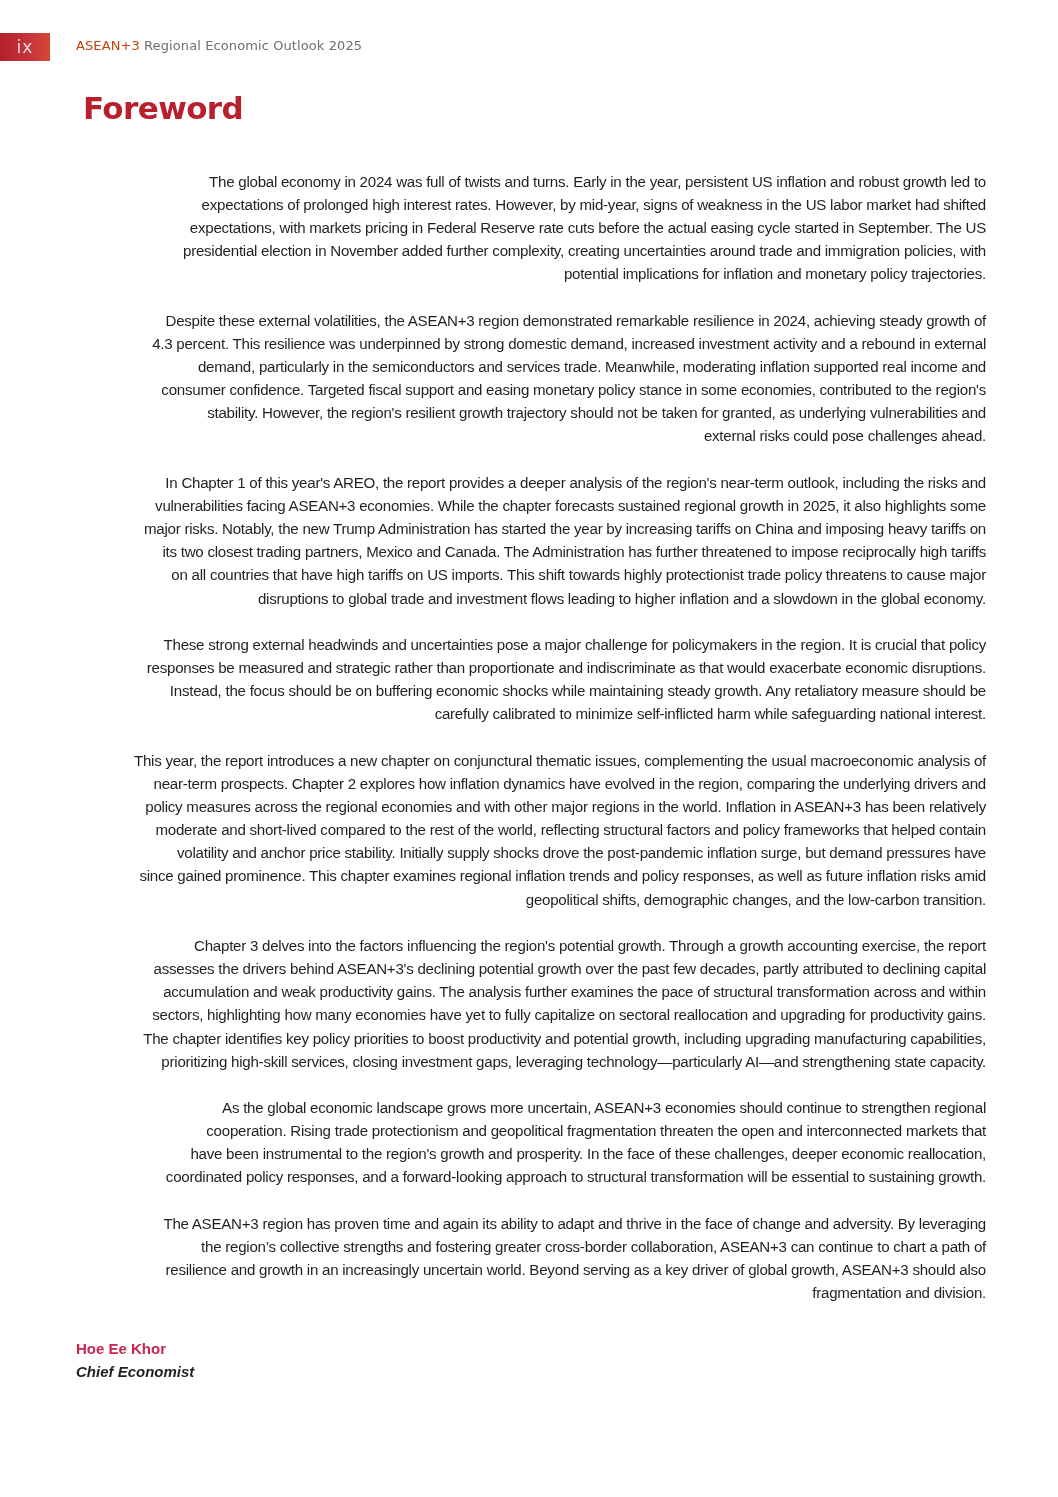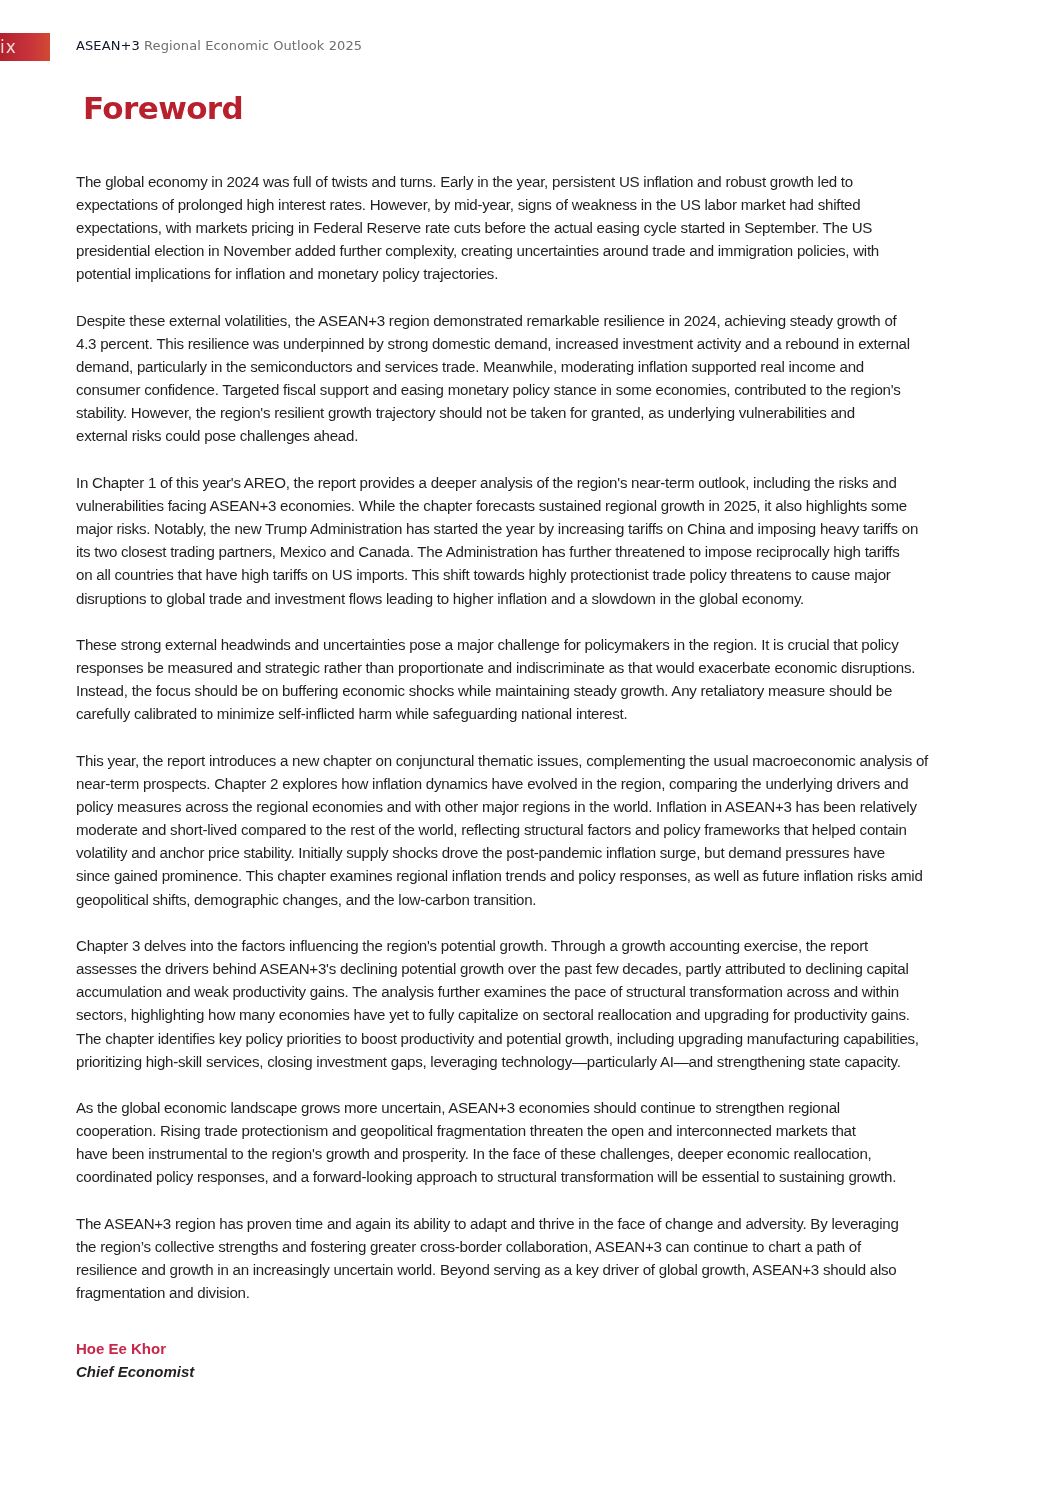--- a/index.html
+++ b/index.html
@@ -1,28 +1,28 @@
 <!DOCTYPE html>
 <html><head>
 <meta charset="utf-8">
 <style>
   html, body { margin: 0; padding: 0; background: #ffffff; }
   body { width: 1058px; height: 1497px; position: relative; overflow: hidden;
          font-family: "Liberation Sans", "DejaVu Sans", sans-serif; color: #231f20; }
   .page-badge { position: absolute; left: 0; top: 33px; width: 50px; height: 28px;
     background: linear-gradient(90deg, #b0222e 0%, #c8333a 60%, #d24a33 100%);
-    color: #f6dada; font-size: 17px; line-height: 28px; 
+    color: #f6dada; font-size: 17px; line-height: 28px; text-align: center;
     font-family: "DejaVu Sans", sans-serif; letter-spacing: 1px; }
   .running-head { position: absolute; left: 76px; top: 38px; font-size: 13px;
     font-family: "DejaVu Sans", sans-serif; color: #6d6e71; letter-spacing: 0.1px; white-space: nowrap; }
-  .running-head .brand { color: #0f172a; }
+  .running-head .brand { color: #c2410c; }
   .title { position: absolute; left: 75px; top: 82px; margin: 8px; font-size: 31px;
     font-weight: bold; color: #b8202e; font-family: "DejaVu Sans", sans-serif; letter-spacing: -0.6px; }
   .body { position: absolute; left: 76px; top: 170px; width: 910px; }
-  .para { margin: 0 0 23.5px 0; font-size: 15.1px; line-height: 23.1px; color: #231f20; letter-spacing: -0.25px; }
+  .para { margin: 0 0 23.5px 0; font-size: 15.1px; line-height: 23.1px; color: #231f20; letter-spacing: -0.25px; text-align: right; }
   .line { display: block; white-space: nowrap; }
   .signature { position: absolute; left: 76px; top: 1337px; }
   .sig-name { display: block; font-size: 15px; font-weight: bold; color: #c8264a; line-height: 23px; }
   .sig-role { display: block; font-size: 15px; font-weight: bold; font-style: italic; color: #231f20; line-height: 23px; }
 </style>
 </head>
 <body>
 
 <div class="page-badge">
   <span>ix</span>

